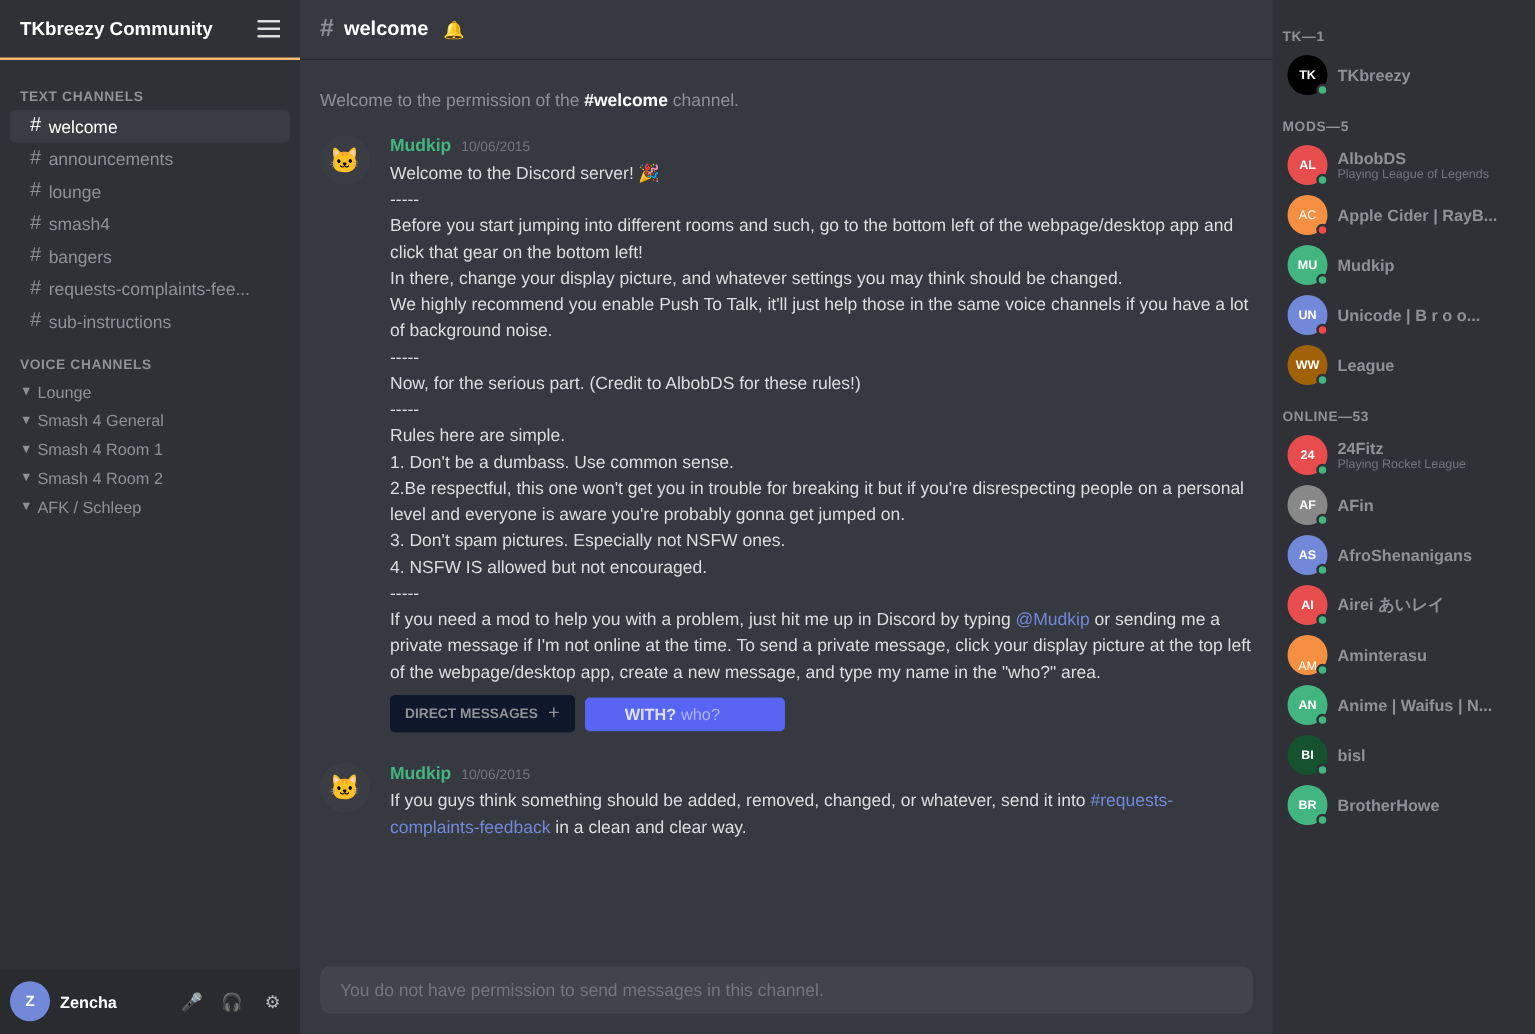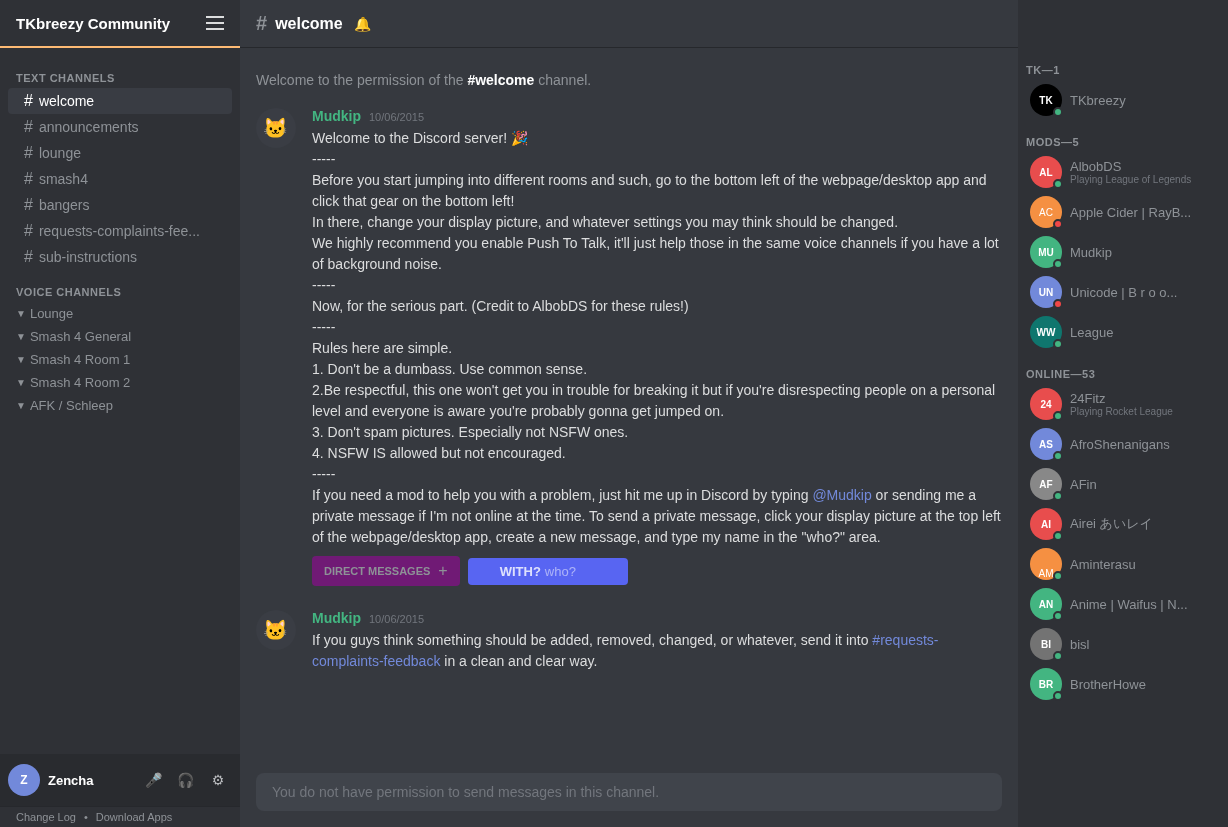--- a/index.html
+++ b/index.html
@@ -183,21 +183,20 @@
       flex-shrink: 0;
       padding: 16px 0;
     }
     .members-section-label {
       padding: 8px 8px 4px;
       font-size: 11px;
       font-weight: 700;
       text-transform: uppercase;
       color: #8e9297;
       letter-spacing: 0.5px;
-      margin-top: 40px;
     }
     .member-item {
       display: flex;
       align-items: center;
       padding: 4px 8px;
       border-radius: 4px;
       margin: 0 4px;
       cursor: pointer;
       gap: 8px;
     }
@@ -210,21 +209,21 @@
       position: relative;
     }
     .status-dot {
       position: absolute;
       bottom: -1px; right: -1px;
       width: 10px; height: 10px; border-radius: 50%;
       border: 2px solid #2f3136;
     }
     .status-online { background: #43b581; }
     .status-dnd { background: #f04747; }
-    .member-name { font-size: 13px; color: #8e9297; flex: 1; overflow: hidden; text-overflow: ellipsis; white-space: nowrap; }
+    .member-name { font-size: 13px; color: #8e9297; flex: 1; overflow: hidden; text-overflow: ellipsis; white-space: nowrap; font-weight: bold; }
     .member-subtext { font-size: 10px; color: #72767d; }
 
     
     ::-webkit-scrollbar { width: 8px; }
     ::-webkit-scrollbar-track { background: transparent; }
     ::-webkit-scrollbar-thumb { background: #202225; border-radius: 4px; }
   </style>
 </head>
 <body>
 
@@ -304,25 +303,20 @@
         <span>Z</span>
       </div>
       <div class="user-info">
         <div class="user-name">Zencha</div>
       </div>
       <div class="user-actions">
         <button class="icon-btn" title="Mute">🎤</button>
         <button class="icon-btn" title="Deafen">🎧</button>
         <button class="icon-btn" title="Settings">⚙</button>
       </div>
-    </div>
-    <div class="changelog-bar">
-      <a>Change Log</a>
-      <span>•</span>
-      <a>Download Apps</a>
     </div>
   </div>
 </div>
 
 <div class="chat-area">
   <div class="chat-header">
     <span class="hash">#</span>
     <span class="chat-header-title">welcome</span>
     <span class="bell-icon">🔔</span>
   </div>
@@ -351,21 +345,21 @@
           Rules here are simple.<br>
           1. Don't be a dumbass. Use common sense.<br>
           2.Be respectful, this one won't get you in trouble for breaking it but if you're disrespecting people on a personal level and everyone is aware you're probably gonna get jumped on.<br>
           3. Don't spam pictures. Especially not NSFW ones.<br>
           4. NSFW IS allowed but not encouraged.<br>
           -----<br>
           If you need a mod to help you with a problem, just hit me up in Discord by typing <span class="mention">@Mudkip</span> or sending me a private message if I'm not online at the time. To send a private message, click your display picture at the top left of the webpage/desktop app, create a new message, and type my name in the "who?" area.
         </div>
 
         <div style="display:flex; align-items:center; gap:8px; margin-top:8px;">
-          <div style="background:#701a75; border-radius:4px; padding:6px 12px; display:flex; align-items:center; gap:8px;">
+          <div style="background:#0f172a; border-radius:4px; padding:6px 12px; display:flex; align-items:center; gap:8px;">
             <span style="font-size:11px; font-weight:700; text-transform:uppercase; color:#8e9297;">DIRECT MESSAGES</span>
             <span style="color:#8e9297; font-size:16px; cursor:pointer;">+</span>
           </div>
           <div style="background:#5865f2; border-radius:4px; padding:6px 32px; display:flex; align-items:center; gap:4px; min-width:160px;">
             <span style="color:rgba(255,255,255,0.8); font-size:13px; font-weight:700;">WITH?</span>
             <span style="color:rgba(255,255,255,0.5); font-size:13px;">who?</span>
           </div>
         </div>
       </div>
     </div>
@@ -437,21 +431,21 @@
       <div class="member-item">
         <div class="member-avatar" style="background: rgb(114, 137, 218);">
           <span style="font-size: 10px; color: rgb(255, 255, 255); font-weight: 700;">UN</span>
           <div class="status-dot status-dnd"></div>
         </div>
         <div style="flex: 1 1 0%; overflow: hidden;">
           <div class="member-name">Unicode | B r o o...</div>
         </div>
       </div>
       <div class="member-item">
-        <div class="member-avatar" style="background: #0f766e;">
+        <div class="member-avatar" style="background: #a16207;">
           <span style="font-size: 10px; color: rgb(255, 255, 255); font-weight: 700;">WW</span>
           <div class="status-dot status-online"></div>
         </div>
         <div style="flex: 1 1 0%; overflow: hidden;">
           <div class="member-name">League</div>
         </div>
       </div>
     </div>
 
   <div class="members-section-label" style="margin-top:8px;">ONLINE—53</div>
@@ -460,38 +454,38 @@
         <div class="member-avatar" style="background: rgb(232, 77, 77);">
           <span style="font-size: 10px; color: rgb(255, 255, 255); font-weight: 700;">24</span>
           <div class="status-dot status-online"></div>
         </div>
         <div style="flex: 1 1 0%; overflow: hidden;">
           <div class="member-name">24Fitz</div>
           <div class="member-subtext">Playing Rocket League</div>
         </div>
       </div>
       <div class="member-item">
+        <div class="member-avatar" style="background: rgb(136, 136, 136);">
+          <span style="font-size: 10px; color: rgb(255, 255, 255); font-weight: 700;">AF</span>
+          <div class="status-dot status-online"></div>
+        </div>
+        <div style="flex: 1 1 0%; overflow: hidden;">
+          <div class="member-name">AFin</div>
+        </div>
+      </div>
+      <div class="member-item">
         <div class="member-avatar" style="background: rgb(114, 137, 218);">
           <span style="font-size: 10px; color: rgb(255, 255, 255); font-weight: 700;">AS</span>
           <div class="status-dot status-online"></div>
         </div>
         <div style="flex: 1 1 0%; overflow: hidden;">
           <div class="member-name">AfroShenanigans</div>
         </div>
       </div>
       <div class="member-item">
-        <div class="member-avatar" style="background: rgb(136, 136, 136);">
-          <span style="font-size: 10px; color: rgb(255, 255, 255); font-weight: 700;">AF</span>
-          <div class="status-dot status-online"></div>
-        </div>
-        <div style="flex: 1 1 0%; overflow: hidden;">
-          <div class="member-name">AFin</div>
-        </div>
-      </div>
-      <div class="member-item">
         <div class="member-avatar" style="background: rgb(232, 77, 77);">
           <span style="font-size: 10px; color: rgb(255, 255, 255); font-weight: 700;">AI</span>
           <div class="status-dot status-online"></div>
         </div>
         <div style="flex: 1 1 0%; overflow: hidden;">
           <div class="member-name">Airei あいレイ</div>
         </div>
       </div>
       <div class="member-item">
         <div class="member-avatar" style="background: rgb(245, 144, 66);">
@@ -505,21 +499,21 @@
       <div class="member-item">
         <div class="member-avatar" style="background: rgb(67, 181, 129);">
           <span style="font-size: 10px; color: rgb(255, 255, 255); font-weight: 700;">AN</span>
           <div class="status-dot status-online"></div>
         </div>
         <div style="flex: 1 1 0%; overflow: hidden;">
           <div class="member-name">Anime | Waifus | N...</div>
         </div>
       </div>
       <div class="member-item">
-        <div class="member-avatar" style="background: #737373;">
+        <div class="member-avatar" style="background: #14532d;">
           <span style="font-size: 10px; color: rgb(255, 255, 255); font-weight: 700;">BI</span>
           <div class="status-dot status-online"></div>
         </div>
         <div style="flex: 1 1 0%; overflow: hidden;">
           <div class="member-name">bisl</div>
         </div>
       </div>
       <div class="member-item">
         <div class="member-avatar" style="background: rgb(67, 181, 129);">
           <span style="font-size: 10px; color: rgb(255, 255, 255); font-weight: 700;">BR</span>

